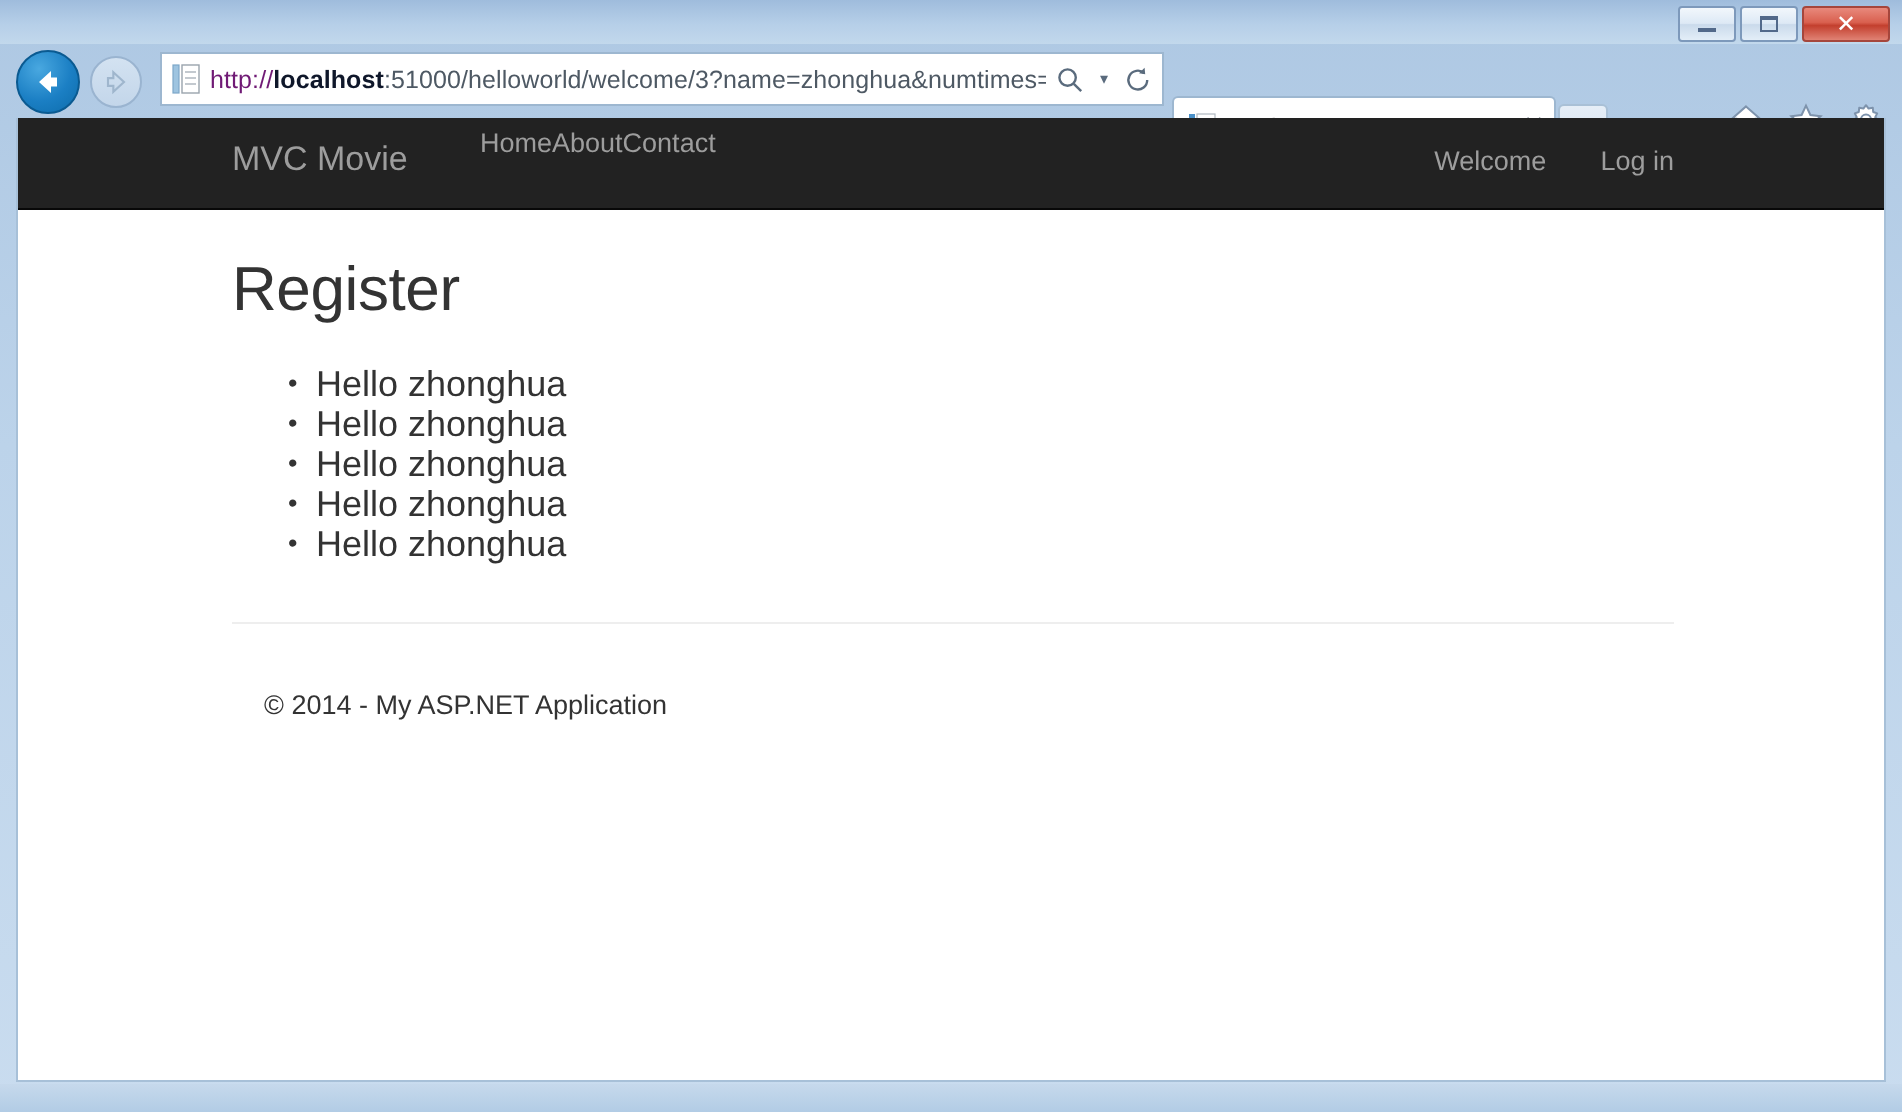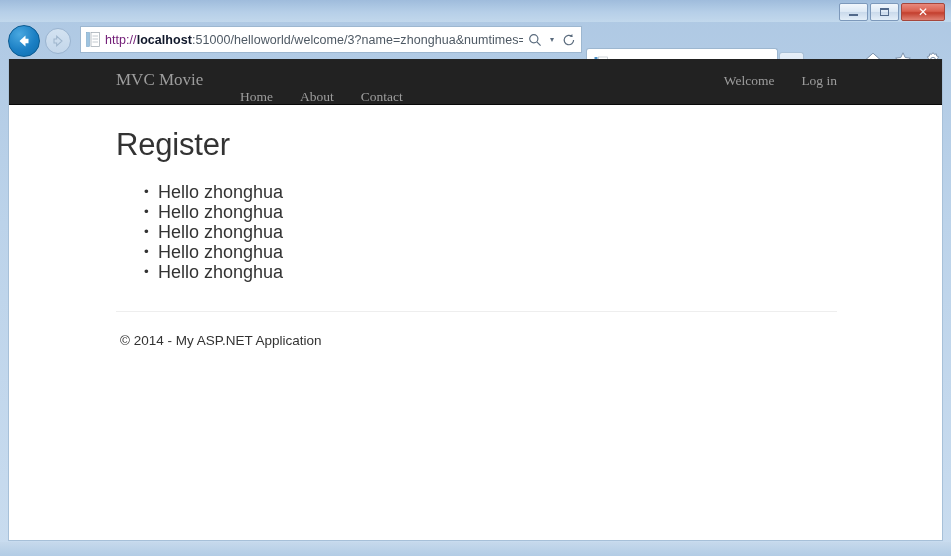--- a/index.html
+++ b/index.html
@@ -265,37 +265,35 @@
     height: 46px;
     background: #222222;
     border-bottom: 1px solid #080808;
     box-sizing: border-box;
   }
   #navbar-inner {
     position: relative;
     width: 721px;
     margin: 0 auto;
     height: 46px;
-    font-family: Liberation Serif, serif;
   }
   #brand {
     position: absolute;
     left: 0;
     top: 11px;
     font-size: 17px;
     color: #9d9d9d;
     cursor: pointer;
     white-space: nowrap;
   }
   #nav-links {
     position: absolute;
     left: 124px;
-    top: 30px;
-    display: flex;
-    gap: 27px;
+    top: 5px;
+    display: flex;
   }
   #nav-links-right {
     position: absolute;
     right: 0;
     top: 14px;
     display: flex;
     gap: 27px;
   }
   .nav-link {
     font-size: 13.5px;
@@ -344,21 +342,21 @@
     color: #333333;
     font-size: 13.5px;
   }
   #footer-divider {
     margin: 29px 0 0 0;
     border: none;
     border-top: 1px solid #eeeeee;
     height: 0;
   }
   #footer-text {
-    margin: 4px;
+    margin: 16px;
     padding-top: 17px;
     font-size: 13.5px;
     color: #333333;
   }
 
   
   #window-bottom {
     position: absolute;
     left: 0;
     bottom: 0;

